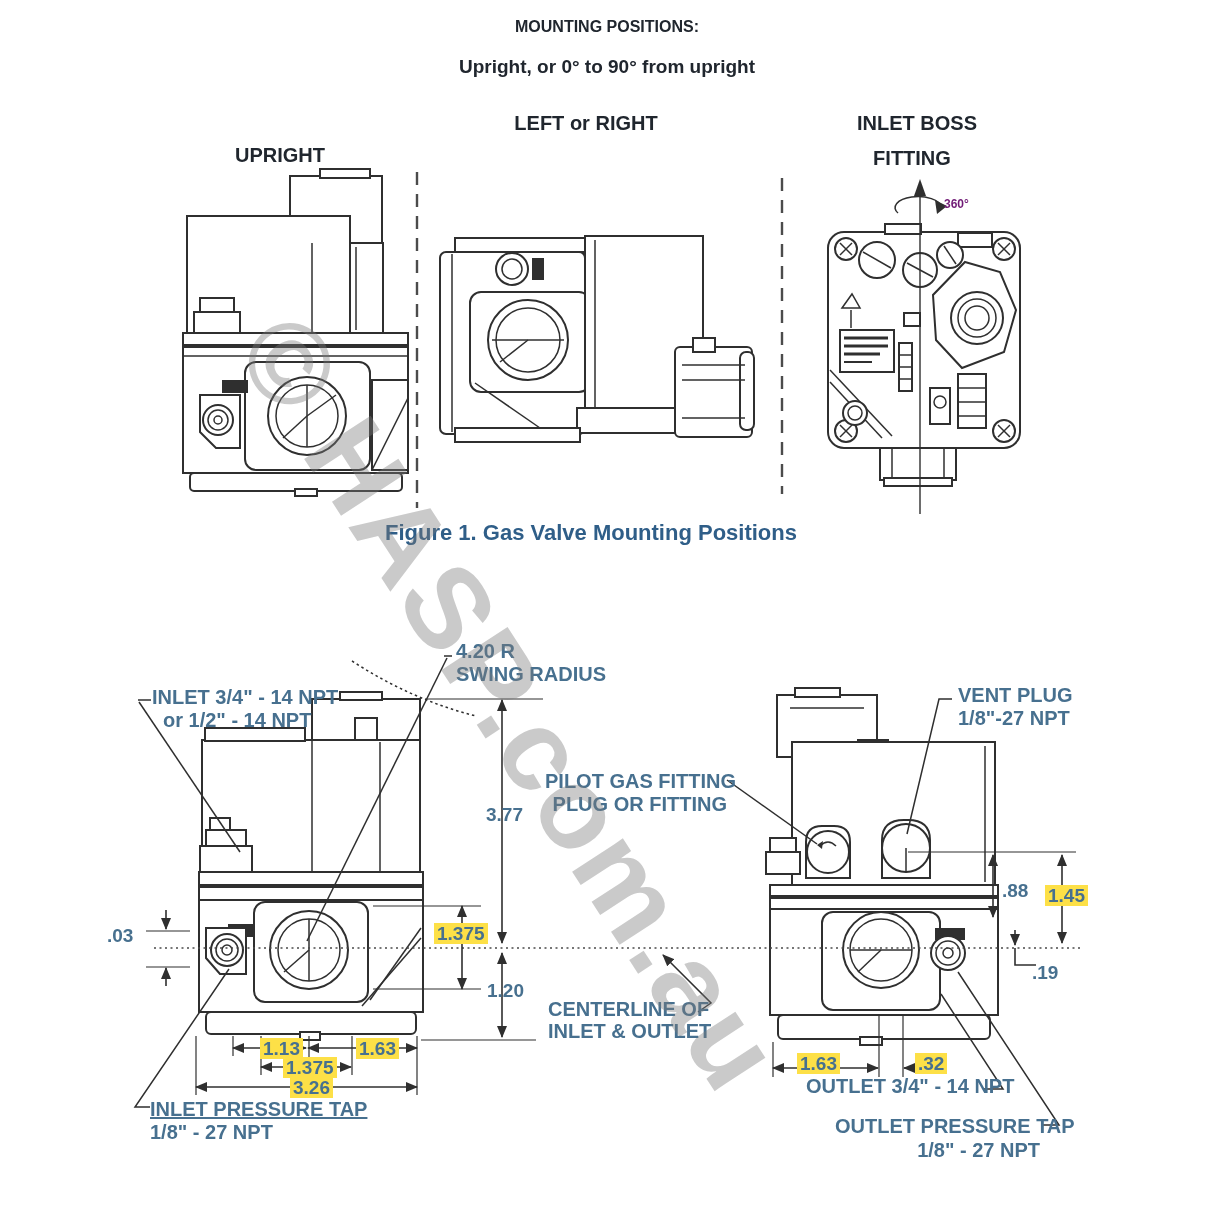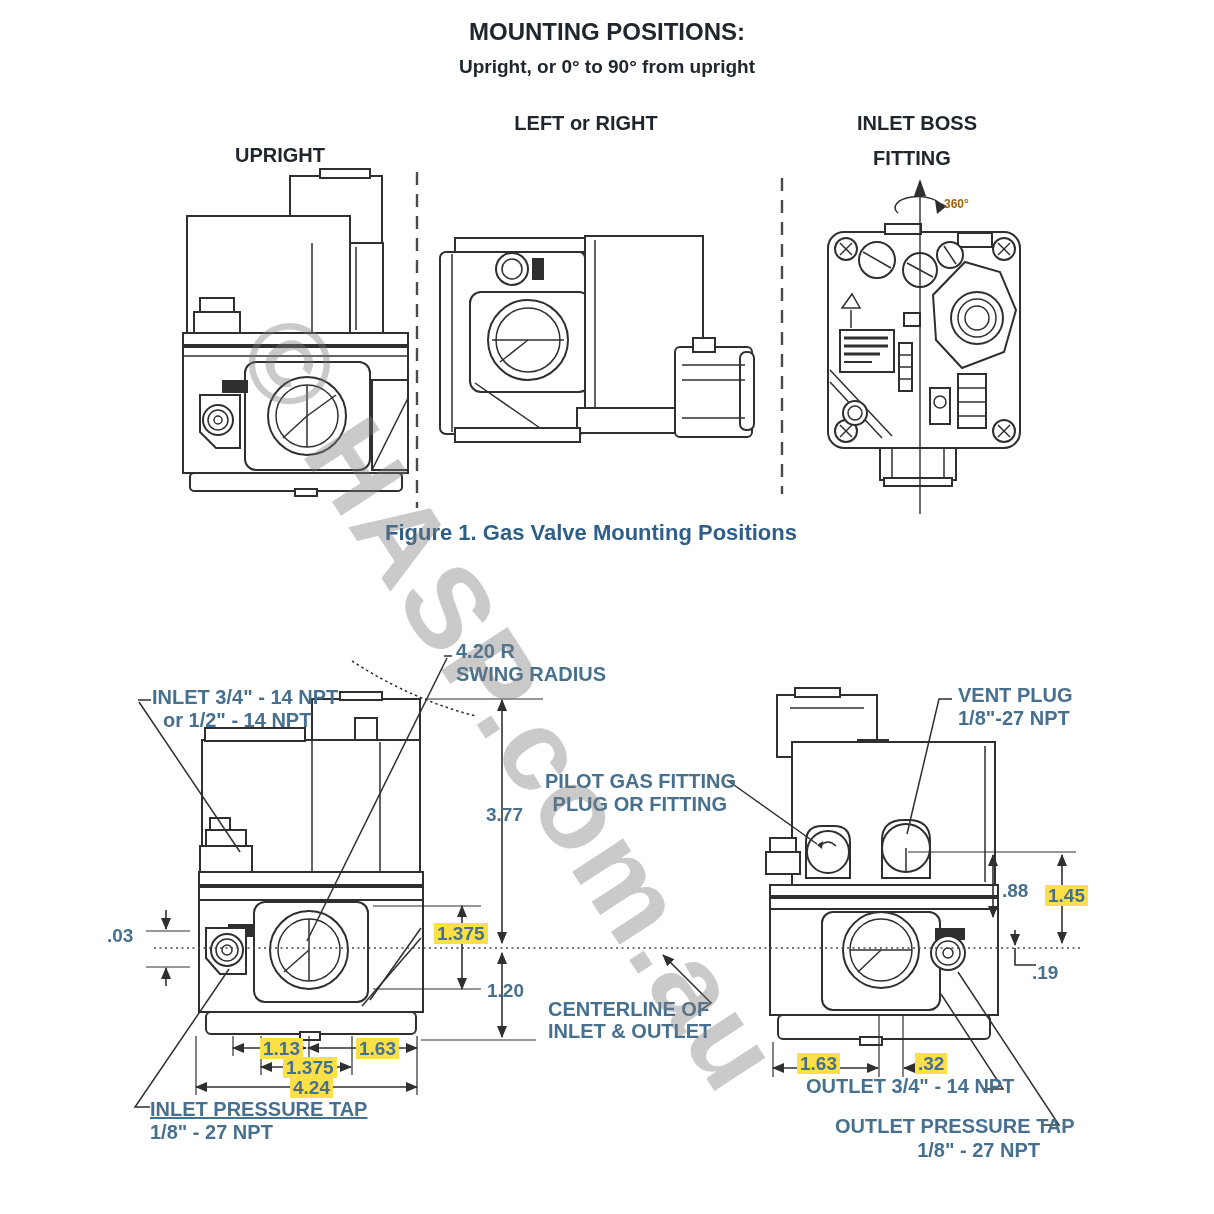--- a/index.html
+++ b/index.html
@@ -8,21 +8,21 @@
   svg{position:absolute;left:0;top:0;}
   .txt{position:absolute;white-space:nowrap;}
   .hdr{color:#20262e;font-weight:700;}
   .lbl{color:#47708f;font-weight:600;font-size:20px;line-height:23px;}
   .dim{color:#47708f;font-weight:600;font-size:19px;line-height:21px;}
   .bg{background:#fde047;padding:0 3px;}
   .ctr{text-align:center;}
   .rgt{text-align:right;}
   .cap{color:#2f5e88;font-weight:700;font-size:22px;}
   .note{color:#3c5f80;font-weight:500;font-size:20px;}
-  .rot{color:#a16207;font-weight:600;font-size:12px;}
+  .rot{color:#701a75;font-weight:600;font-size:12px;}
   #watermark{position:absolute;left:322px;top:292px;width:1100px;
      transform:rotate(57deg);transform-origin:0 0;
      font-size:115px;font-weight:700;letter-spacing:3px;
      color:rgba(122,122,122,0.40);z-index:10;pointer-events:none;}
   .shape{fill:#fff;stroke:#2f2f2f;stroke-width:2;}
   .thin{fill:none;stroke:#2f2f2f;stroke-width:1.5;}
   .dimln{fill:none;stroke:#2f2f2f;stroke-width:1.6;}
   .ext{fill:none;stroke:#2f2f2f;stroke-width:1.2;}
   .lead{fill:none;stroke:#2f2f2f;stroke-width:1.5;}
   .dk{fill:#2f2f2f;stroke:none;}
@@ -273,21 +273,21 @@
     <path class="lead" d="M 352,661 Q 412,700 476,716" stroke-dasharray="2.5 3"></path>
     <path class="lead" d="M 150,1107 L 135,1107 L 229,969"></path>
     <path class="lead" d="M 952,699 L 939,699 L 907,834"></path>
     <line class="lead" x1="727" y1="780" x2="817" y2="844"></line>
     <path class="lead" d="M 698,1012 L 711,1003 L 663,955" marker-end="url(#ae)"></path>
     <path class="lead" d="M 984,1089 L 1003,1089 L 941,994"></path>
     <path class="lead" d="M 1043,1125 L 1059,1125 L 958,972"></path>
   </g>
 </svg>
 
-<div class="txt hdr ctr" style="left:0;top:18px;width:1214px;font-size:24px;">MOUNTING POSITIONS:</div>
+<div class="txt hdr ctr" style="left:0;top:18px;width:1214px;font-size:16px;">MOUNTING POSITIONS:</div>
 <div class="txt hdr ctr" style="left:0;top:56px;width:1214px;font-size:19px;">Upright, or 0° to 90° from upright</div>
 
 <div class="txt hdr ctr" style="left:180px;top:144px;width:200px;font-size:20px;">UPRIGHT</div>
 <div class="txt hdr ctr" style="left:486px;top:112px;width:200px;font-size:20px;">LEFT or RIGHT</div>
 <div class="txt hdr ctr" style="left:817px;top:112px;width:200px;font-size:20px;">INLET BOSS</div>
 <div class="txt hdr ctr" style="left:812px;top:147px;width:200px;font-size:20px;">FITTING</div>
 <div class="txt rot" style="left:944px;top:197px;">360°</div>
 
 <div class="txt cap ctr" style="left:291px;top:520px;width:600px;">Figure 1. Gas Valve Mounting Positions</div>
 
@@ -295,21 +295,21 @@
 <div class="txt lbl" style="left:456px;top:663px;">SWING RADIUS</div>
 <div class="txt lbl" style="left:152px;top:686px;">INLET 3/4" - 14 NPT</div>
 <div class="txt lbl" style="left:163px;top:709px;">or 1/2" - 14 NPT</div>
 <div class="txt dim" style="left:486px;top:804px;">3.77</div>
 <div class="txt dim bg" style="left:434px;top:923px;">1.375</div>
 <div class="txt dim" style="left:487px;top:980px;">1.20</div>
 <div class="txt dim" style="left:107px;top:925px;">.03</div>
 <div class="txt dim bg" style="left:260px;top:1038px;">1.13</div>
 <div class="txt dim bg" style="left:356px;top:1038px;">1.63</div>
 <div class="txt dim bg" style="left:283px;top:1057px;">1.375</div>
-<div class="txt dim bg" style="left:290px;top:1077px;">4.24</div>
+<div class="txt dim bg" style="left:290px;top:1077px;">3.26</div>
 <div class="txt lbl" style="left:150px;top:1098px;text-decoration:underline;">INLET PRESSURE TAP</div>
 <div class="txt lbl" style="left:150px;top:1121px;">1/8" - 27 NPT</div>
 
 <div class="txt lbl rgt" style="left:545px;top:770px;width:182px;">PILOT GAS FITTING</div>
 <div class="txt lbl rgt" style="left:545px;top:793px;width:182px;">PLUG OR FITTING</div>
 <div class="txt lbl ctr" style="left:548px;top:998px;width:142px;">CENTERLINE OF</div>
 <div class="txt lbl ctr" style="left:548px;top:1020px;width:142px;">INLET &amp; OUTLET</div>
 
 <div class="txt lbl" style="left:958px;top:684px;">VENT PLUG</div>
 <div class="txt lbl" style="left:958px;top:707px;">1/8"-27 NPT</div>

